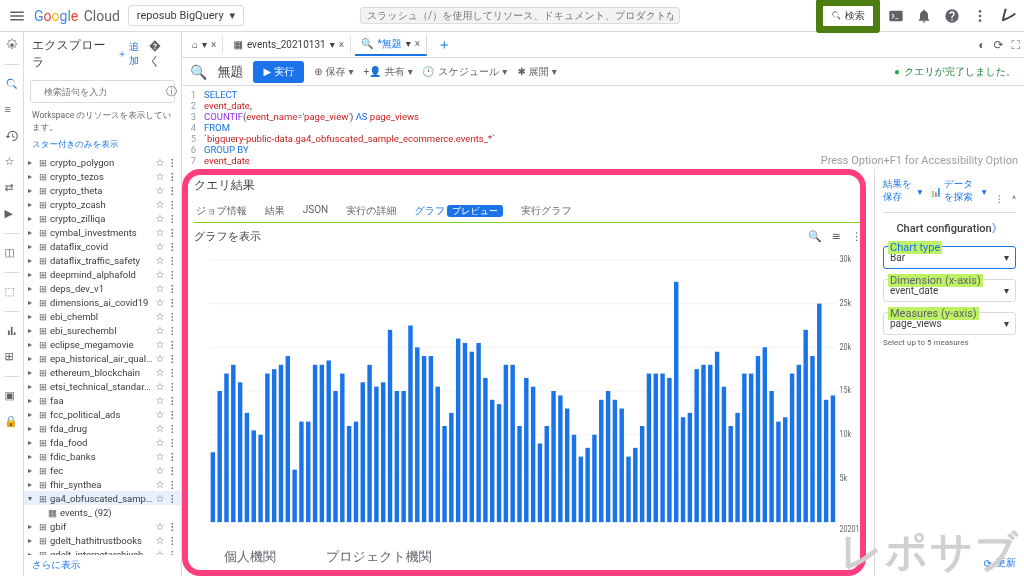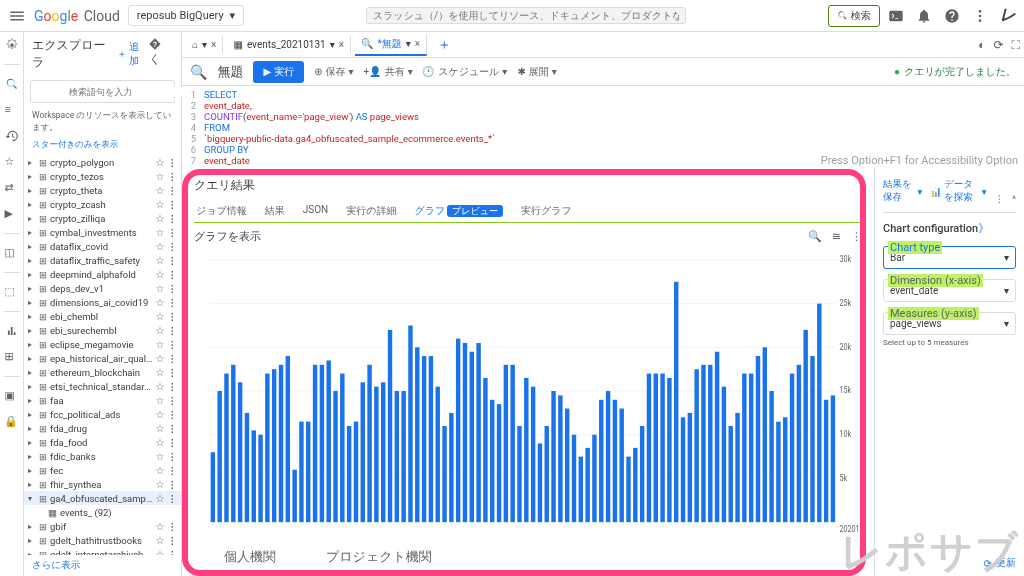--- a/index.html
+++ b/index.html
@@ -7,37 +7,37 @@
 
 
 .header { height: 32px; display: flex; align-items: center; border-bottom: 1px solid #dadce0; padding: 0 8px; gap: 8px; }
 .menu-icon { width: 18px; height: 18px; cursor: pointer; color: #5f6368; }
 .logo { display: flex; align-items: center; font-size: 14px; font-weight: 400; }
 .logo .g1 { color: #4285f4; } .logo .g2 { color: #ea4335; } .logo .g3 { color: #fbbc04; } .logo .g4 { color: #4285f4; } .logo .g5 { color: #34a853; } .logo .g6 { color: #ea4335; }
 .logo .cloud { color: #5f6368; margin-left: 2px; }
 .project-selector { border: 1px solid #dadce0; border-radius: 3px; padding: 3px 8px; display: flex; align-items: center; gap: 6px; cursor: pointer; font-size: 11px; }
 .search-box { flex: 1; max-width: 320px; margin: 0 auto; display: flex; align-items: center; border: 1px solid #dadce0; border-radius: 3px; padding: 2px 6px; background: #f1f3f4; }
 .search-box input { border: none; background: transparent; flex: 1; font-size: 10px; outline: none; color: #5f6368; }
-.search-btn { border: 1px solid #4d7c0f; border-radius: 3px; padding: 3px 8px; cursor: pointer; display: flex; align-items: center; gap: 3px; font-size: 10px; margin-left: 20px; }
+.search-btn { border: 7px solid #4d7c0f; border-radius: 3px; padding: 3px 8px; cursor: pointer; display: flex; align-items: center; gap: 3px; font-size: 10px; margin-left: 20px; }
 .header-icons { display: flex; gap: 12px; align-items: center; }
 .hicon { width: 16px; height: 16px; cursor: pointer; color: #5f6368; }
 .rep-logo { font-size: 16px; font-weight: bold; font-style: italic; }
 
 
 .left-rail { position: absolute; top: 32px; left: 0; width: 24px; height: calc(100% - 32px); border-right: 1px solid #dadce0; display: flex; flex-direction: column; align-items: center; gap: 12px; padding-top: 6px; }
 .left-rail .ricon { width: 14px; height: 14px; cursor: pointer; color: #5f6368; }
 .left-rail .ricon.active { color: #1a73e8; }
 
 
 .explorer { position: absolute; top: 32px; left: 24px; width: 158px; height: calc(100% - 32px); border-right: 1px solid #dadce0; display: flex; flex-direction: column; }
-.explorer-header { display: flex; justify-content: space-between; padding: 5px 8px; }
+.explorer-header { display: flex; align-items: center; justify-content: space-between; padding: 5px 8px; }
 .explorer-header h3 { font-size: 12px; font-weight: 500; }
 .add-btn { color: #1a73e8; font-size: 10px; cursor: pointer; display: flex; align-items: center; gap: 2px; }
 .collapse-icon { color: #5f6368; cursor: pointer; font-size: 12px; }
-.explorer-search { margin: 4px 6px; border: 1px solid #dadce0; border-radius: 3px; padding: 3px 18px; display: flex; align-items: center; gap: 20px; }
+.explorer-search { margin: 4px 6px; border: 1px solid #dadce0; border-radius: 3px; padding: 3px 5px; display: flex; align-items: center; gap: 8px; }
 .explorer-search input { border: none; flex: 1; font-size: 9px; outline: none; }
 .workspace-note { font-size: 8.5px; color: #5f6368; padding: 3px 8px; }
 .star-link { font-size: 8.5px; color: #1a73e8; padding: 2px 8px 4px; cursor: pointer; }
 .tree { flex: 1; overflow-y: auto; font-size: 9.5px; }
 .tree-item { display: flex; align-items: center; padding: 1.5px 4px; cursor: pointer; gap: 3px; }
 .tree-item.selected { background: #e8f0fe; }
 .tree-item.child { padding-left: 24px; }
 .tree-item .arrow { color: #5f6368; font-size: 8px; width: 8px; }
 .tree-item .name { flex: 1; white-space: nowrap; overflow: hidden; text-overflow: ellipsis; }
 .tree-item .star { color: #5f6368; font-size: 10px; }
@@ -81,21 +81,21 @@
 .chart-container { flex: 1; position: relative; margin-top: 4px; }
 .chart-svg { width: 100%; height: 100%; }
 .bar { fill: #1a73e8; }
 .axis-label { font-size: 7px; fill: #5f6368; }
 .grid-line { stroke: #e8eaed; stroke-width: 0.5; }
 
 
 .right-panel { width: 150px; border-left: 1px solid #dadce0; display: flex; flex-direction: column; padding: 6px 8px; font-size: 10px; }
 .results-bar { display: flex; gap: 8px; padding: 3px 0 8px; border-bottom: 1px solid #dadce0; margin-bottom: 8px; font-size: 9.5px; align-items: flex-end; }
 .results-bar .rb-btn { color: #1a73e8; cursor: pointer; display: flex; align-items: center; gap: 2px; }
-.config-title { display: flex; justify-content: flex-start; align-items: center; font-size: 11px; font-weight: 500; margin-bottom: 10px; }
+.config-title { display: flex; justify-content: center; align-items: center; font-size: 11px; font-weight: 500; margin-bottom: 10px; }
 .field { margin-bottom: 10px; position: relative; }
 .field-label { font-size: 11px; color: #1a73e8; position: absolute; top: -5px; left: 5px; background: #bef264; padding: 0 2px; }
 .field-label.gray { color: #5f6368; }
 .field-box { border: 1px solid #1a73e8; border-radius: 3px; padding: 5px 6px; font-size: 10px; display: flex; justify-content: space-between; align-items: center; cursor: pointer; }
 .field-box.gray { border-color: #dadce0; }
 .field-hint { font-size: 8px; color: #5f6368; margin-top: 3px; }
 .refresh-row { margin-top: auto; display: flex; justify-content: flex-end; gap: 4px; align-items: center; color: #1a73e8; cursor: pointer; }
 
 .watermark { position: absolute; right: 4px; bottom: -4px; font-size: 42px; font-weight: 700; color: #d0d0d0; letter-spacing: 2px; pointer-events: none; z-index: 20; font-family: sans-serif; }
 .footer-labels { display: flex; gap: 50px; font-size: 13px; color: #5f6368; padding: 2px 30px; }

